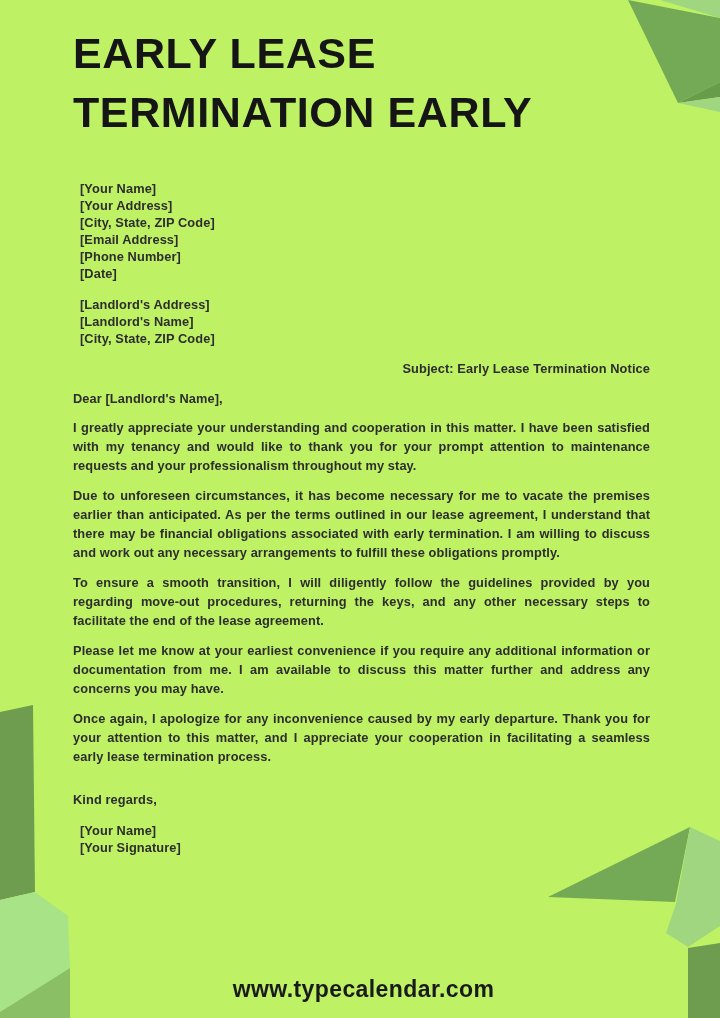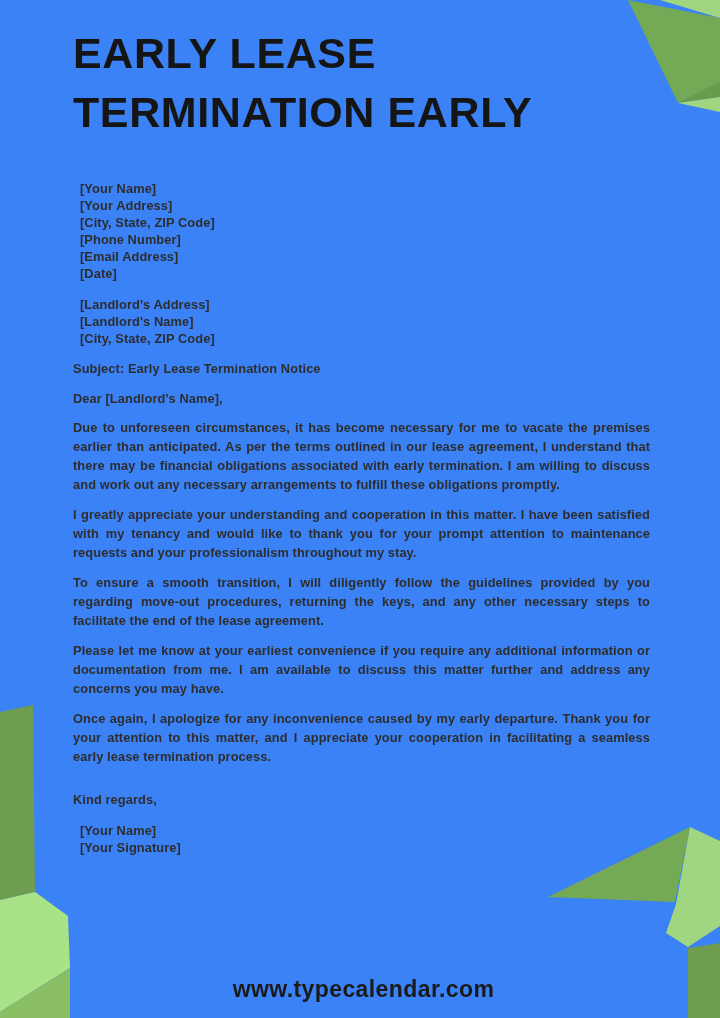--- a/index.html
+++ b/index.html
@@ -1,20 +1,20 @@
 <!DOCTYPE html>
 <html><head>
 <meta charset="utf-8">
 <style>
   html, body { margin: 0; padding: 0; }
   .page {
     position: relative;
     width: 720px;
     height: 1018px;
-    background: #3b82f6;
+    background: #bef264;
     overflow: hidden;
     font-family: "Liberation Sans", sans-serif;
   }
   .decor { position: absolute; pointer-events: none; }
   .decor-tr { top: 0; right: 0; width: 100px; height: 120px; }
   .decor-bl { left: 0; bottom: 0; width: 75px; height: 318px; }
   .decor-br { right: 0; bottom: 0; width: 175px; height: 198px; }
 
   .content {
     position: absolute;
@@ -34,21 +34,21 @@
     font-weight: 800;
     letter-spacing: 0.6px;
     color: #151515;
   }
   .title span { display: block; white-space: nowrap; }
 
   .block { margin: 7px; }
   .block div { white-space: nowrap; }
   .sender-block   { margin-top: 38px; }
   .recipient-block{ margin-top: 14px; }
-  .subject  { margin: 13px 0 1px 0; }
+  .subject  { margin: 13px 0 1px 0; text-align: right; }
   .greeting { margin: 13px 0 0 0; }
   .para {
     margin: 11px 0 0 0;
     text-align: justify;
     line-height: 19px;
   }
   .sign-off { margin: 25px 0 0 0; }
   .signature-block { margin-top: 14px; }
 
   .footer {
@@ -93,37 +93,37 @@
 
     <h1 class="title">
       <span>EARLY LEASE</span>
       <span>TERMINATION EARLY</span>
     </h1>
 
     <div class="block sender-block">
       <div>[Your Name]</div>
       <div>[Your Address]</div>
       <div>[City, State, ZIP Code]</div>
+      <div>[Email Address]</div>
       <div>[Phone Number]</div>
-      <div>[Email Address]</div>
       <div>[Date]</div>
     </div>
 
     <div class="block recipient-block">
       <div>[Landlord's Address]</div>
       <div>[Landlord's Name]</div>
       <div>[City, State, ZIP Code]</div>
     </div>
 
     <p class="subject">Subject: Early Lease Termination Notice</p>
 
     <p class="greeting">Dear [Landlord's Name],</p>
 
+    <p class="para">I greatly appreciate your understanding and cooperation in this matter. I have been satisfied with my tenancy and would like to thank you for your prompt attention to maintenance requests and your professionalism throughout my stay.</p>
     <p class="para">Due to unforeseen circumstances, it has become necessary for me to vacate the premises earlier than anticipated. As per the terms outlined in our lease agreement, I understand that there may be financial obligations associated with early termination. I am willing to discuss and work out any necessary arrangements to fulfill these obligations promptly.</p>
-    <p class="para">I greatly appreciate your understanding and cooperation in this matter. I have been satisfied with my tenancy and would like to thank you for your prompt attention to maintenance requests and your professionalism throughout my stay.</p>
     <p class="para">To ensure a smooth transition, I will diligently follow the guidelines provided by you regarding move-out procedures, returning the keys, and any other necessary steps to facilitate the end of the lease agreement.</p>
     <p class="para">Please let me know at your earliest convenience if you require any additional information or documentation from me. I am available to discuss this matter further and address any concerns you may have.</p>
     <p class="para">Once again, I apologize for any inconvenience caused by my early departure. Thank you for your attention to this matter, and I appreciate your cooperation in facilitating a seamless early lease termination process.</p>
 
     <p class="sign-off">Kind regards,</p>
 
     <div class="block signature-block">
       <div>[Your Name]</div>
       <div>[Your Signature]</div>
     </div>

